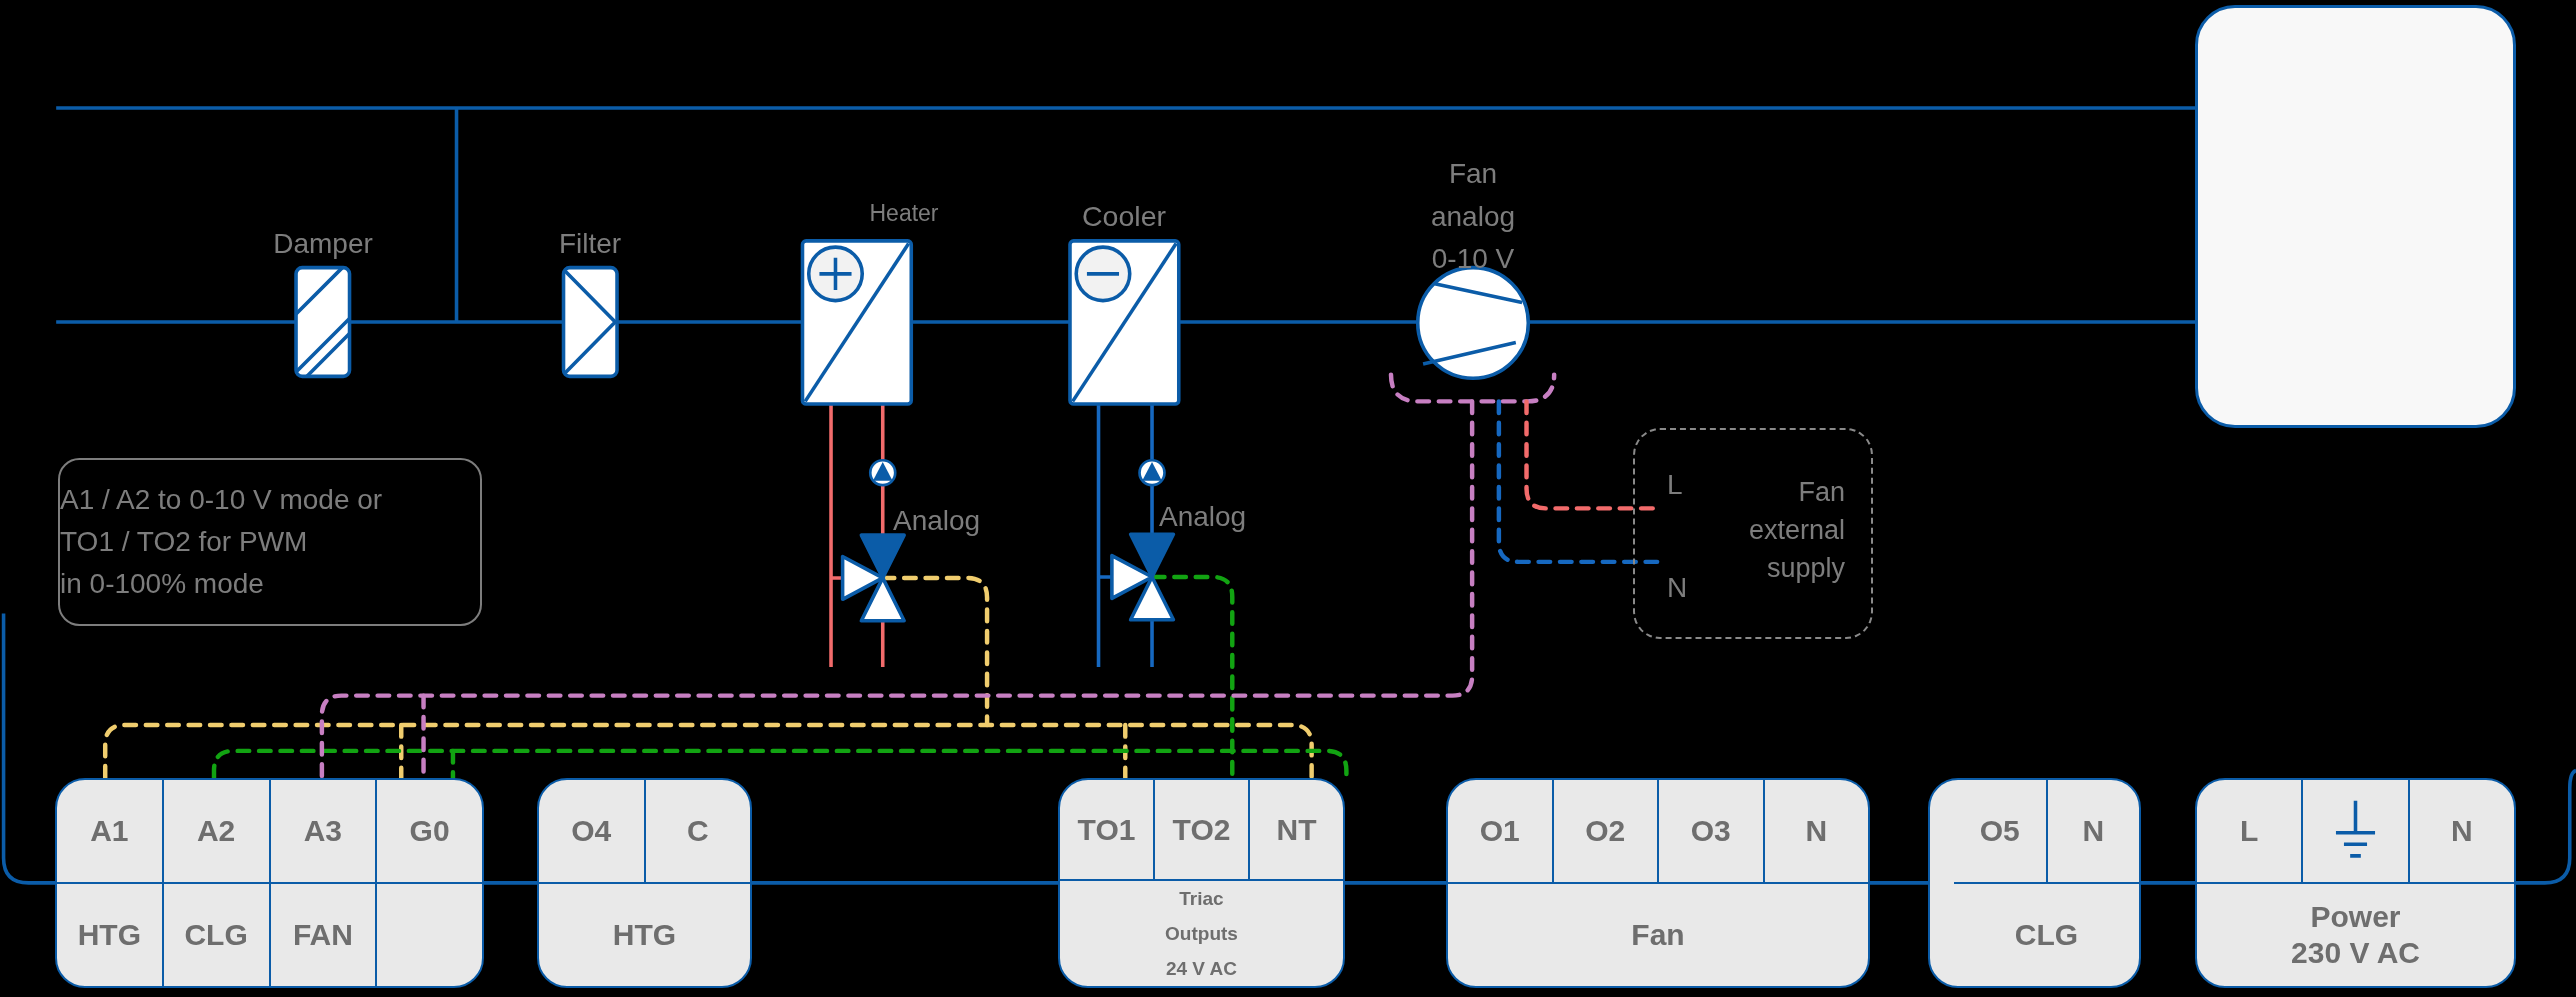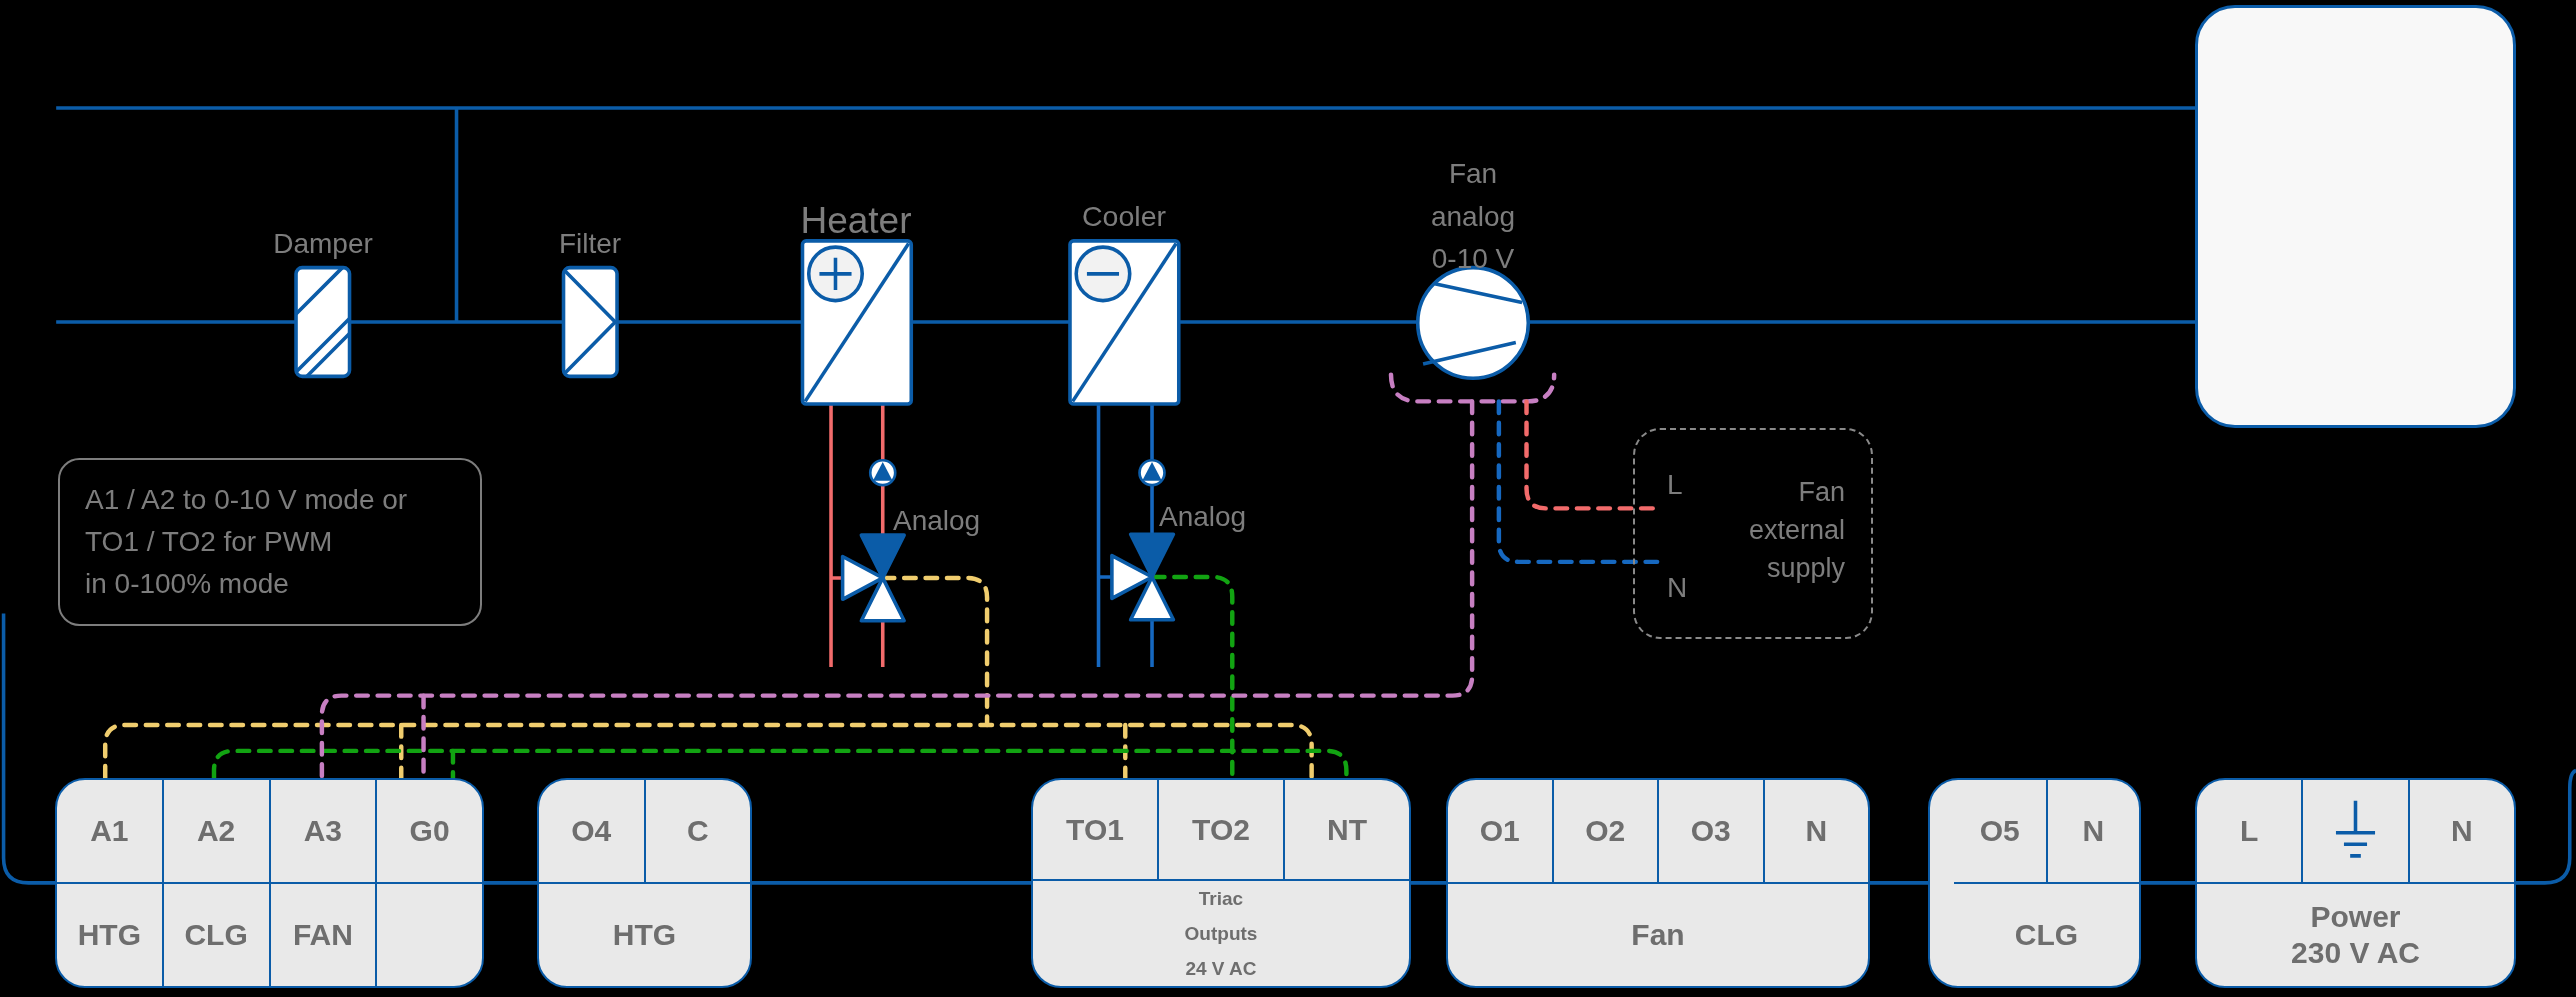--- a/index.html
+++ b/index.html
@@ -3,21 +3,21 @@
 <meta charset="utf-8">
 <style>
   html,body{margin:0;padding:0;background:#000;}
   #stage{position:relative;width:2576px;height:998px;background:#000;overflow:hidden;
          font-family:"Liberation Sans", sans-serif;}
   #wires{position:absolute;left:0;top:0;width:2576px;height:998px;}
   .lbl{position:absolute;color:#7d7d7d;font-size:28px;font-weight:400;white-space:nowrap;}
   .lbl.c{transform:translateX(-50%);}
   .notebox{position:absolute;left:58px;top:458px;width:424px;height:168px;
            border:2.7px solid #7d7d7d;border-radius:21.4px;box-sizing:border-box;
-           display:flex;flex-direction:column;justify-content:center;padding-left:25px;}
+           display:flex;flex-direction:column;justify-content:center;}
   .notebox div{color:#7d7d7d;font-size:28px;line-height:42px;}
   .supplybox{position:absolute;left:1633px;top:428px;width:240px;height:211px;
              border:2.7px dashed #8a8a8a;border-radius:27px;box-sizing:border-box;}
   .supplytitle{position:absolute;left:1692px;top:473px;width:153px;text-align:right;
                color:#7d7d7d;font-size:27px;line-height:38px;}
   .unitbox{position:absolute;left:2195px;top:5.3px;width:321px;height:423px;background:#f8f8f8;
            border:3.6px solid #0b5ca8;border-radius:40px;box-sizing:border-box;}
   .tblock{position:absolute;top:778px;height:210px;background:#e9e9e9;border:2.7px solid #0b5ca8;
           border-radius:30px;box-sizing:border-box;display:flex;flex-direction:column;overflow:hidden;}
   .trow{display:flex;flex:1;}
@@ -113,21 +113,21 @@
     </g>
 
     <g>
       <circle cx="1652" cy="362" r="62" fill="#ffffff" stroke="#0b5ca8" stroke-width="4"></circle>
       <path d="M1609,318 L1707,339 M1596,408 L1700,384" stroke="#0b5ca8" stroke-width="4" fill="none"></path>
     </g>
   </svg>
 
   <div class="lbl c" style="left:323px;top:228px;">Damper</div>
   <div class="lbl c" style="left:590px;top:228px;">Filter</div>
-  <div class="lbl c" style="left:856px;top:200px;font-size:37px;">Heater</div>
+  <div class="lbl c" style="left:904px;top:200px;font-size:23px;">Heater</div>
   <div class="lbl c" style="left:1124px;top:200px;font-size:28.5px;">Cooler</div>
   <div class="lbl c" style="left:1473px;top:158px;">Fan</div>
   <div class="lbl c" style="left:1473px;top:201px;">analog</div>
   <div class="lbl c" style="left:1473px;top:243px;">0-10 V</div>
   <div class="lbl" style="left:893px;top:505px;">Analog</div>
   <div class="lbl" style="left:1159px;top:501px;">Analog</div>
 
   <div class="notebox">
     <div>A1 / A2 to 0-10 V mode or</div>
     <div>TO1 / TO2 for PWM</div>
@@ -164,21 +164,21 @@
     <div class="trow top">
       <div class="cell bdr">O4</div>
       <div class="cell">C</div>
     </div>
     <div class="trow">
       <div class="blabel">HTG</div>
     </div>
   </div>
 
 
-  <div class="tblock" style="left:1031px;width:380px;">
+  <div class="tblock" style="left:1058px;width:287px;">
     <div class="trow top">
       <div class="cell bdr">TO1</div>
       <div class="cell bdr">TO2</div>
       <div class="cell">NT</div>
     </div>
     <div class="trow">
       <div class="blabel" style="font-size:19px;">
         <div class="ln">Triac</div>
         <div class="ln">Outputs</div>
         <div class="ln">24 V AC</div>

